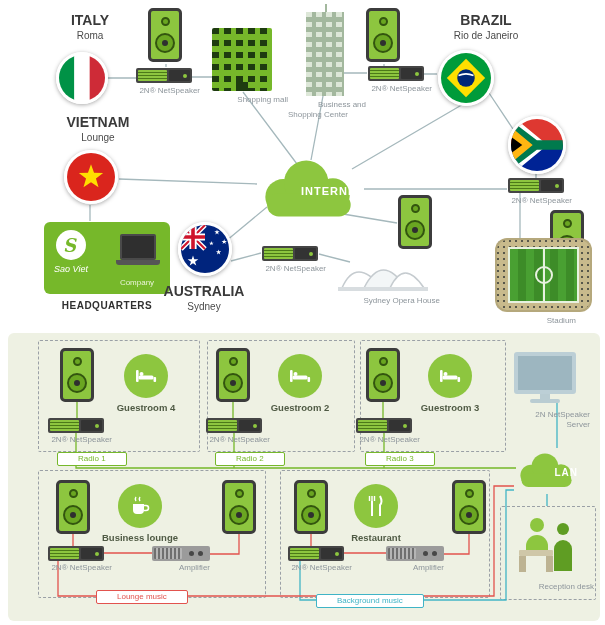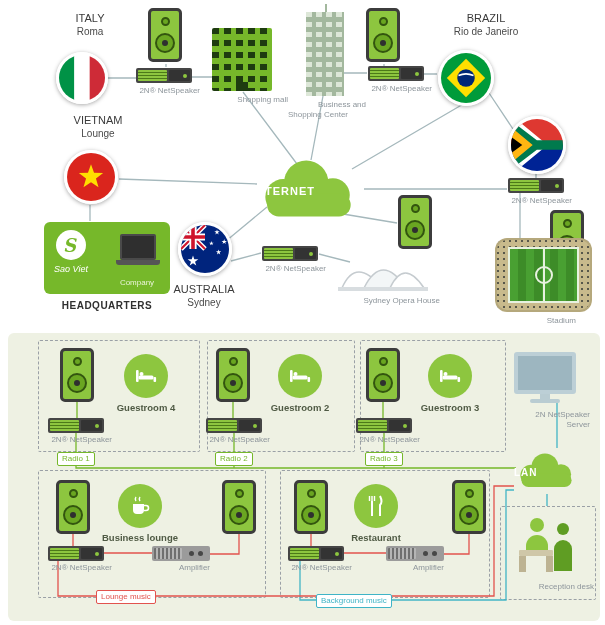--- a/index.html
+++ b/index.html
@@ -3,21 +3,21 @@
 <meta charset="utf-8">
 <style>
   *{margin:0;padding:0;box-sizing:border-box}
   body{font-family:"Liberation Sans",sans-serif;background:#fff}
   .canvas{position:relative;width:605px;height:625px;background:#fff;overflow:hidden}
   .panel{position:absolute;left:8px;top:333px;width:592px;height:288px;background:#eef1e3;border-radius:6px}
   .dashed{position:absolute;border:1px dashed #9aa0a6;border-radius:2px}
   .wires{position:absolute;left:0;top:0;width:605px;height:625px;pointer-events:none}
 
   .loc{position:absolute;text-align:center;z-index:2}
-  .loc .country{font-size:11px;font-weight:normal;color:#3a3a3a;line-height:1.25}
+  .loc .country{font-size:14px;font-weight:bold;color:#3a3a3a;line-height:1.25}
   .loc .city{font-size:10px;color:#4a4a4a;line-height:1.2}
 
   .flag{position:absolute;border-radius:50%;overflow:hidden;border:3px solid #fff;box-shadow:0 1px 4px rgba(0,0,0,.35);z-index:2}
   .flag svg{display:block;width:100%;height:100%}
 
   .speaker{position:absolute;width:34px;height:54px;background:#8dc63f;border:3px solid #3c3c3c;border-radius:5px;display:flex;flex-direction:column;align-items:center;justify-content:space-evenly;z-index:2}
   .sp-t{width:9px;height:9px;border-radius:50%;border:2px solid #33550f;background:#6aa621}
   .sp-w{width:20px;height:20px;border-radius:50%;border:2px solid #33550f;background:#6aa621;position:relative}
   .sp-w::after{content:"";position:absolute;left:50%;top:50%;width:6px;height:6px;margin:-3px 0 0 -3px;border-radius:50%;background:#2f2f2f}
 
@@ -28,28 +28,28 @@
 
   .amp{position:absolute;width:58px;height:15px;background:#9b9b9b;border-radius:2px;padding:2px;display:flex;gap:2px;z-index:2}
   .amp .grill{flex:1.2;background:repeating-linear-gradient(90deg,#6f6f6f 0 2px,#b5b5b5 2px 4px);border-radius:1px}
   .amp .knobs{flex:1;display:flex;align-items:center;justify-content:space-evenly}
   .amp .knobs i{width:5px;height:5px;border-radius:50%;background:#474747}
 
   .tiny{position:absolute;font-size:8px;color:#8d959b;text-align:right;line-height:1.3;z-index:2}
   .zone-name{position:absolute;font-size:9.5px;font-weight:bold;color:#4f5a44;text-align:center;z-index:2}
   .hq-label{position:absolute;font-size:10px;font-weight:bold;color:#2f2f2f;text-align:center;letter-spacing:.5px;z-index:2}
 
-  .chip{position:absolute;font-size:8px;line-height:1;padding:2px 4px;background:#fff;border:1px solid;border-radius:2px;white-space:nowrap;z-index:3}
+  .chip{position:absolute;font-size:8px;line-height:1;padding:2px 20px;background:#fff;border:1px solid;border-radius:2px;white-space:nowrap;z-index:3}
   .chip.green{color:#76b82a;border-color:#76b82a}
   .chip.red{color:#e2534e;border-color:#e2534e}
   .chip.teal{color:#3fb4c6;border-color:#3fb4c6}
 
   .cloud{position:absolute;z-index:2}
   .cloud svg{display:block;width:100%;height:100%;fill:#8dc63f}
-  .cloud .ctext{position:absolute;left:0;right:0;top:55%;transform:translateY(-50%);text-align:left;color:#fff;font-weight:bold;letter-spacing:1px}
+  .cloud .ctext{position:absolute;left:0;right:0;top:55%;transform:translateY(-50%);text-align:right;color:#fff;font-weight:bold;letter-spacing:1px}
 
   .mall{position:absolute;left:212px;top:28px;width:60px;height:63px;border-radius:2px;z-index:2;
     background:
       repeating-linear-gradient(180deg,rgba(118,184,42,0) 0 4px,rgba(118,184,42,0) 4px 10px),
       repeating-linear-gradient(90deg,#1e3c10 0 7px,#76b82a 7px 12px),
       #76b82a;
     background-blend-mode:normal}
   .mall::before{content:"";position:absolute;inset:0;background:repeating-linear-gradient(180deg,transparent 0 6px,#76b82a 6px 12px)}
   .mall::after{content:"";position:absolute;left:50%;bottom:0;width:12px;height:9px;background:#1e3c10;transform:translateX(-50%)}
 

